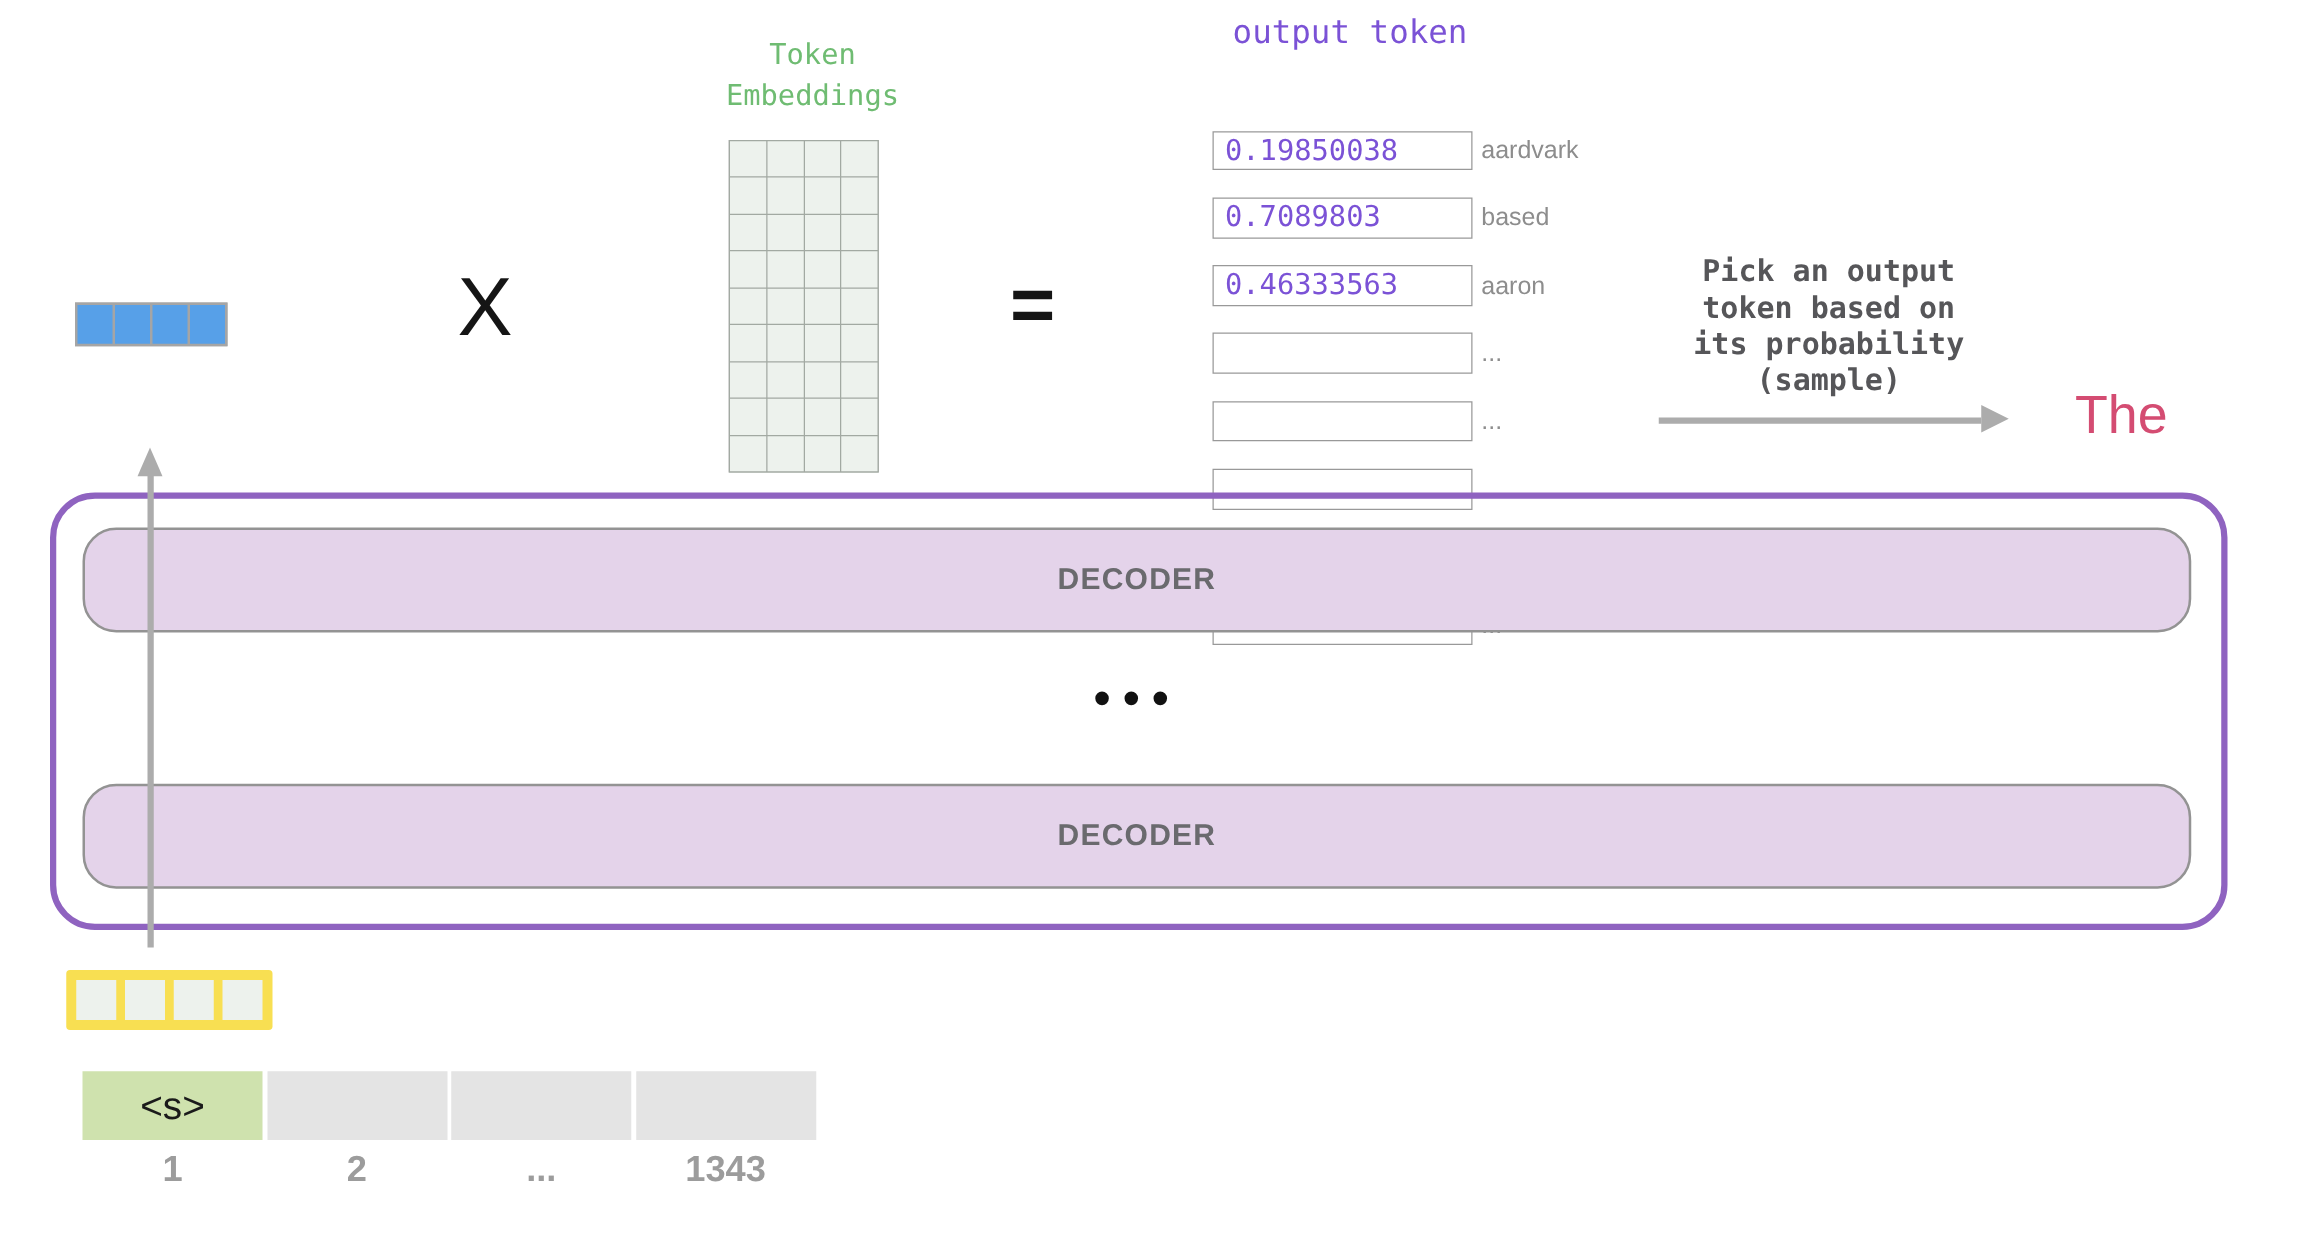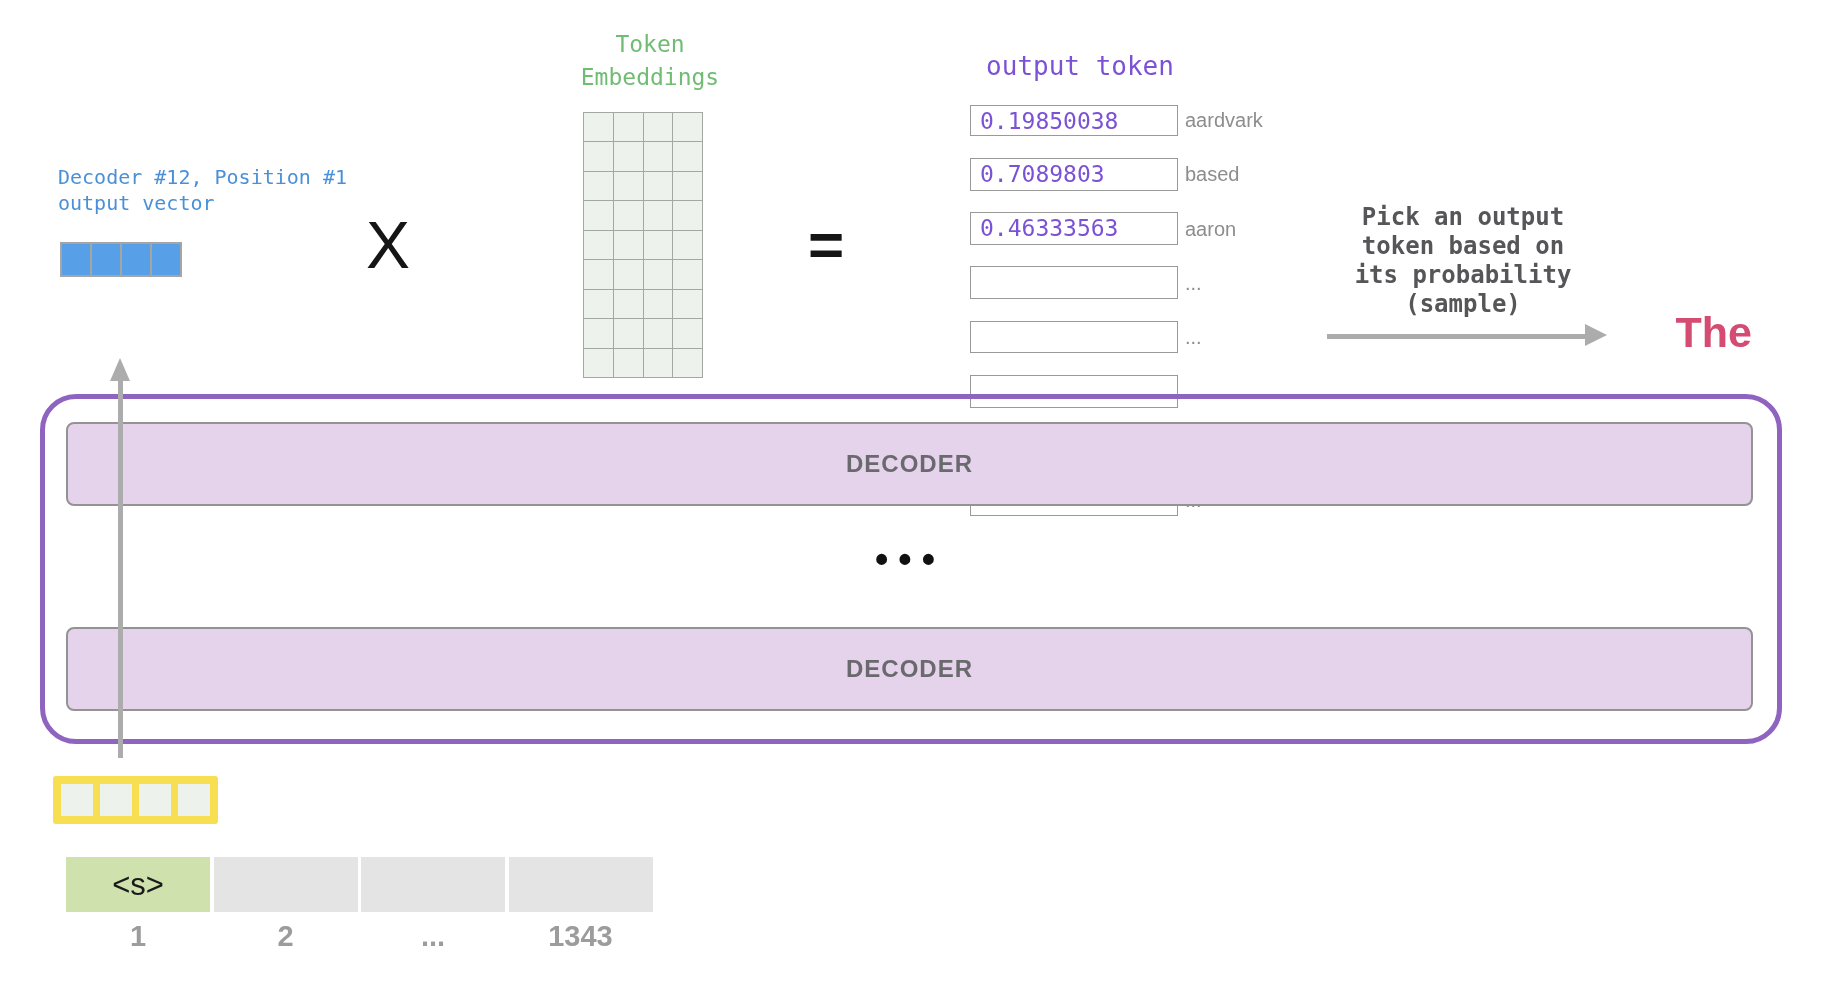--- a/index.html
+++ b/index.html
@@ -21,46 +21,46 @@
   
   .emb-title{position:absolute;left:500px;top:28px;width:300px;text-align:center;
              font-size:23px;line-height:33px;color:var(--green_text,#6FBC72);}
   .emb-grid{position:absolute;left:583px;top:112px;width:120px;height:266px;
             background:var(--grid_line,#A2A9A2);border:1px solid var(--grid_line,#A2A9A2);
             display:grid;gap:1px;box-sizing:border-box;}
   .emb-grid .cell{background:var(--grid_cell,#EDF2ED);}
 
   
   .logits-title{position:absolute;left:840px;top:10px;width:480px;text-align:center;
-                font-size:26px;line-height:33px;color:var(--purple_text,#7B52D6);margin-top:40px;}
+                font-size:26px;line-height:33px;color:var(--purple_text,#7B52D6);}
   .logits-table{position:absolute;left:970px;top:105px;display:flex;flex-direction:column;gap:23px;}
   .logit-row{display:flex;height:31.3px;align-items:stretch;}
   .logit-value{width:208px;box-sizing:border-box;background:#fff;border:1.5px solid #999;
                margin-top:-1.5px;display:flex;align-items:center;padding-left:9px;
                font-size:23px;color:var(--purple_text,#7B52D6);}
   .logit-row:first-child .logit-value{margin-top:0;}
   .logit-label{display:flex;align-items:center;padding-left:7px;font-size:20px;
                color:var(--label_gray,#8D8D8D);}
 
   
   .note{position:absolute;left:1310px;top:170px;width:306px;text-align:center;
         font-weight:bold;font-size:24px;line-height:29px;color:#565659;margin-top:33px;}
   .h-arrow-line{position:absolute;left:1327px;top:334px;width:258px;height:5px;
                 background:var(--arrow_gray,#ACACAC);}
   .h-arrow-head{position:absolute;left:1585px;top:324px;width:0;height:0;
                 border-top:11px solid transparent;border-bottom:11px solid transparent;
                 border-left:22px solid var(--arrow_gray,#ACACAC);}
-  .sampled{position:absolute;left:1642px;top:308px;width:110px;text-align:right;
-           font-size:43px;font-weight:bold;color:var(--pink_text,#D44C72);}
+  .sampled{position:absolute;left:1642px;top:308px;width:110px;text-align:center;
+           font-size:43px;font-weight:normal;color:var(--pink_text,#D44C72);}
 
   
   .container{position:absolute;left:40px;top:394px;width:1742px;height:350px;
              border:5px solid var(--container_purple,#8F63C0);border-radius:36px;box-sizing:border-box;}
   .decoder{position:absolute;left:66px;width:1687px;height:84px;box-sizing:border-box;
-           background:var(--decoder_fill,#E4D3EA);border:2px solid #939393;border-radius:8px;
+           background:var(--decoder_fill,#E4D3EA);border:2px solid #939393;border-radius:27px;
            display:flex;align-items:center;justify-content:center;
            font-size:24px;font-weight:bold;letter-spacing:1px;color:var(--decoder_text,#6A6A6E);}
   .decoder.top{top:422px;}
   .decoder.bottom{top:627px;}
   .dots{position:absolute;left:840px;top:538px;width:140px;text-align:center;
         font-size:38px;font-weight:bold;letter-spacing:10px;color:#111;}
 
   
   .v-arrow-line{position:absolute;left:118px;top:378px;width:5px;height:380px;
                 background:var(--arrow_gray,#ACACAC);z-index:5;}
@@ -82,21 +82,20 @@
   .token-row .token-cell:nth-child(1){background:var(--token_green,#CFE2AE);}
   .pos-row{position:absolute;left:66px;top:920px;display:flex;gap:3.5px;}
   .pos-label{width:144px;text-align:center;font-size:29px;font-weight:bold;
              color:var(--pos_gray,#9C9C9C);}
 </style>
 </head>
 <body>
 
 <div class="canvas">
 
-  <div class="out-vec-label mono"><span>Decoder #12, Position #1</span><br><span>output vector</span></div>
   <div class="out-vec" style="grid-template-columns: repeat(4, 1fr);">
       <div class="cell"></div>
       <div class="cell"></div>
       <div class="cell"></div>
       <div class="cell"></div>
     </div>
 
   <div class="multiply">X</div>
 
   <div class="emb-title mono"><span>Token</span><br><span>Embeddings</span></div>

